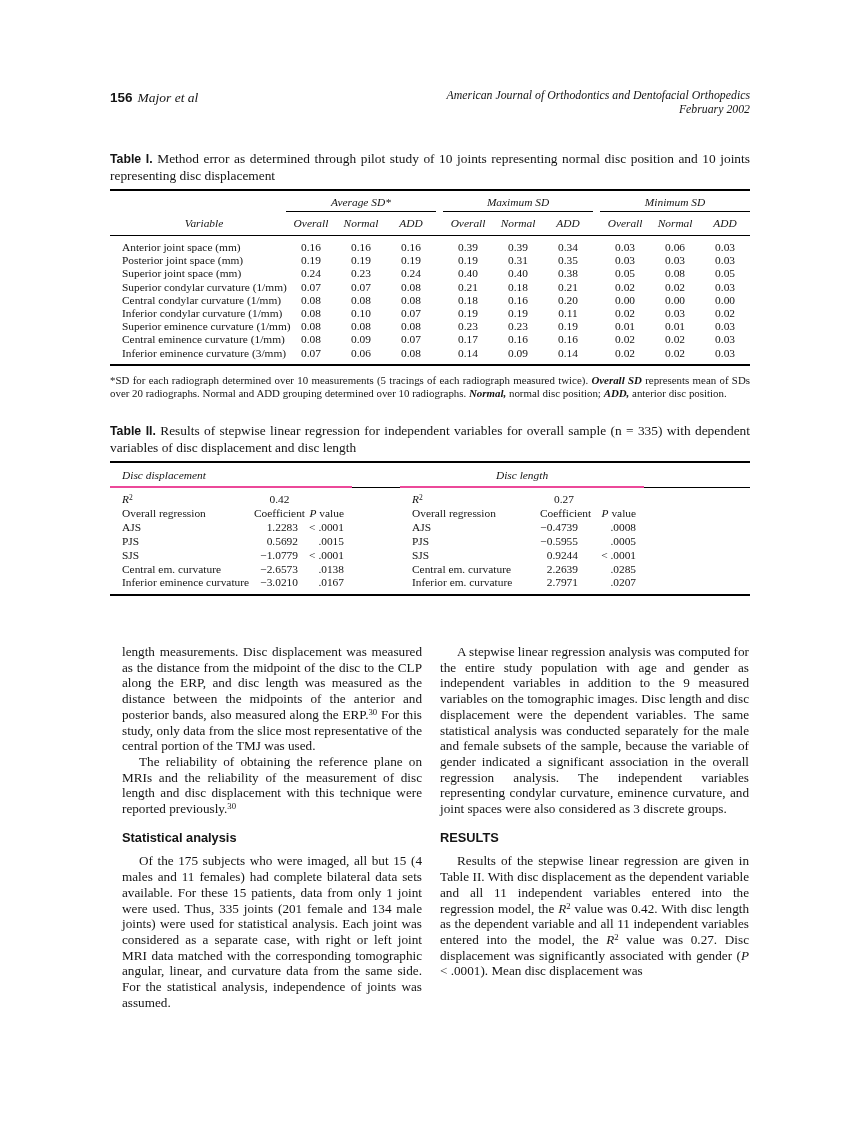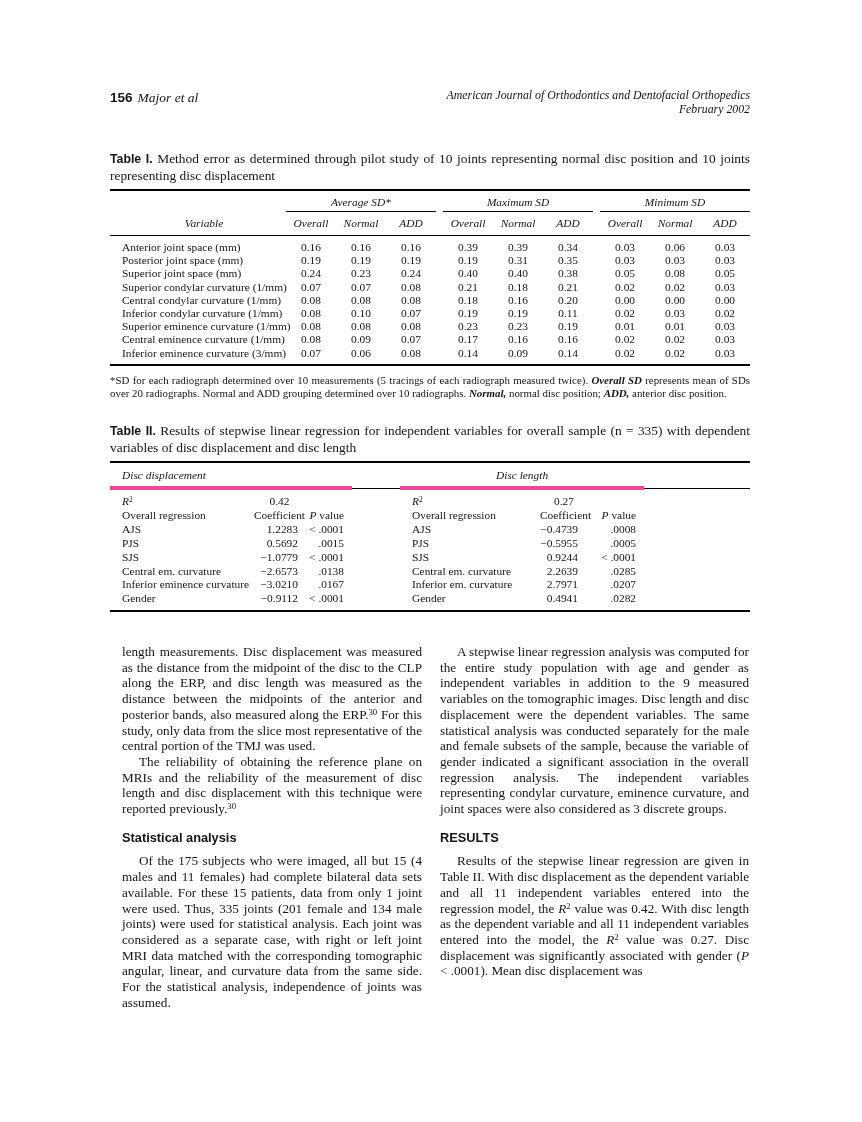--- a/index.html
+++ b/index.html
@@ -32,21 +32,21 @@
   .t1 .sub-row th, .t1 .sub-row td { font-style:italic; padding:5px 0 6px 0; text-align:center; border-bottom:1px solid #000; }
   .t1 .sub-row th.varh { text-align:center; padding-left:12px;margin-top:44px; }
   .t1 tbody td { text-align:center; line-height:13.2px; }
   .t1 tbody th.rl { text-align:left; padding-left:12px; line-height:13.2px; }
   .t1 tbody tr:first-child td, .t1 tbody tr:first-child th { padding-top:5px; }
   .t1 tbody tr:last-child td, .t1 tbody tr:last-child th { padding-bottom:4px; }
 
   .footnote { font-size:10.9px; line-height:13.4px; text-align:justify; }
 
   .t2 { border-top:2px solid #000; border-bottom:2px solid #000; }
-  .t2 .title-row th { font-style:italic; text-align:left; padding:6px 0 5px 12px; border-bottom:4px solid #ec4899; }
+  .t2 .title-row th { font-style:italic; text-align:left; padding:6px 0 5px 12px; border-bottom:2px solid #ec4899; }
   .t2 .title-row th.ctr { text-align:center; padding-left:0; }
   .t2 .title-row td { border-bottom:1px solid #000; }
   .t2 tbody td { line-height:13.9px; }
   .t2 td.lbl { text-align:left; padding-left:12px; }
   .t2 td.coef { text-align:right; padding-right:10px; }
   .t2 td.coefc { text-align:center; }
   .t2 td.pv { text-align:right; padding-right:8px; }
   .t2 tbody tr:first-child td { padding-top:5px; }
   .t2 tbody tr:last-child td { padding-bottom:4px; }
 
@@ -341,30 +341,20 @@
         <tr>
           <td class="lbl">Inferior eminence curvature</td>
           <td class="coef">−3.0210</td>
           <td class="pv">.0167</td>
           <td></td>
           <td class="lbl">Inferior em. curvature</td>
           <td class="coef">2.7971</td>
           <td class="pv">.0207</td>
           <td></td>
         </tr>
-        <tr>
-          <td class="lbl">Gender</td>
-          <td class="coef">−0.9112</td>
-          <td class="pv">&lt; .0001</td>
-          <td></td>
-          <td class="lbl">Gender</td>
-          <td class="coef">0.4941</td>
-          <td class="pv">.0282</td>
-          <td></td>
-        </tr>
       </tbody>
     </table>
   </div>
 
   <div class="bodycol" style="left:122px; top:644px; width:300px;">
     <p><span>length measurements. Disc displacement was measured as the distance from the midpoint of the disc to the CLP along the ERP, and disc length was measured as the distance between the midpoints of the anterior and posterior bands, also measured along the ERP.</span><sup>30</sup><span> For this study, only data from the slice most representative of the central portion of the TMJ was used.</span></p>
     <p class="ind"><span>The reliability of obtaining the reference plane on MRIs and the reliability of the measurement of disc length and disc displacement with this technique were reported previously.</span><sup>30</sup></p>
     <div class="subhead">Statistical analysis</div>
     <p class="ind">Of the 175 subjects who were imaged, all but 15 (4 males and 11 females) had complete bilateral data sets available. For these 15 patients, data from only 1 joint were used. Thus, 335 joints (201 female and 134 male joints) were used for statistical analysis. Each joint was considered as a separate case, with right or left joint MRI data matched with the corresponding tomographic angular, linear, and curvature data from the same side. For the statistical analysis, independence of joints was assumed.</p>
   </div>

